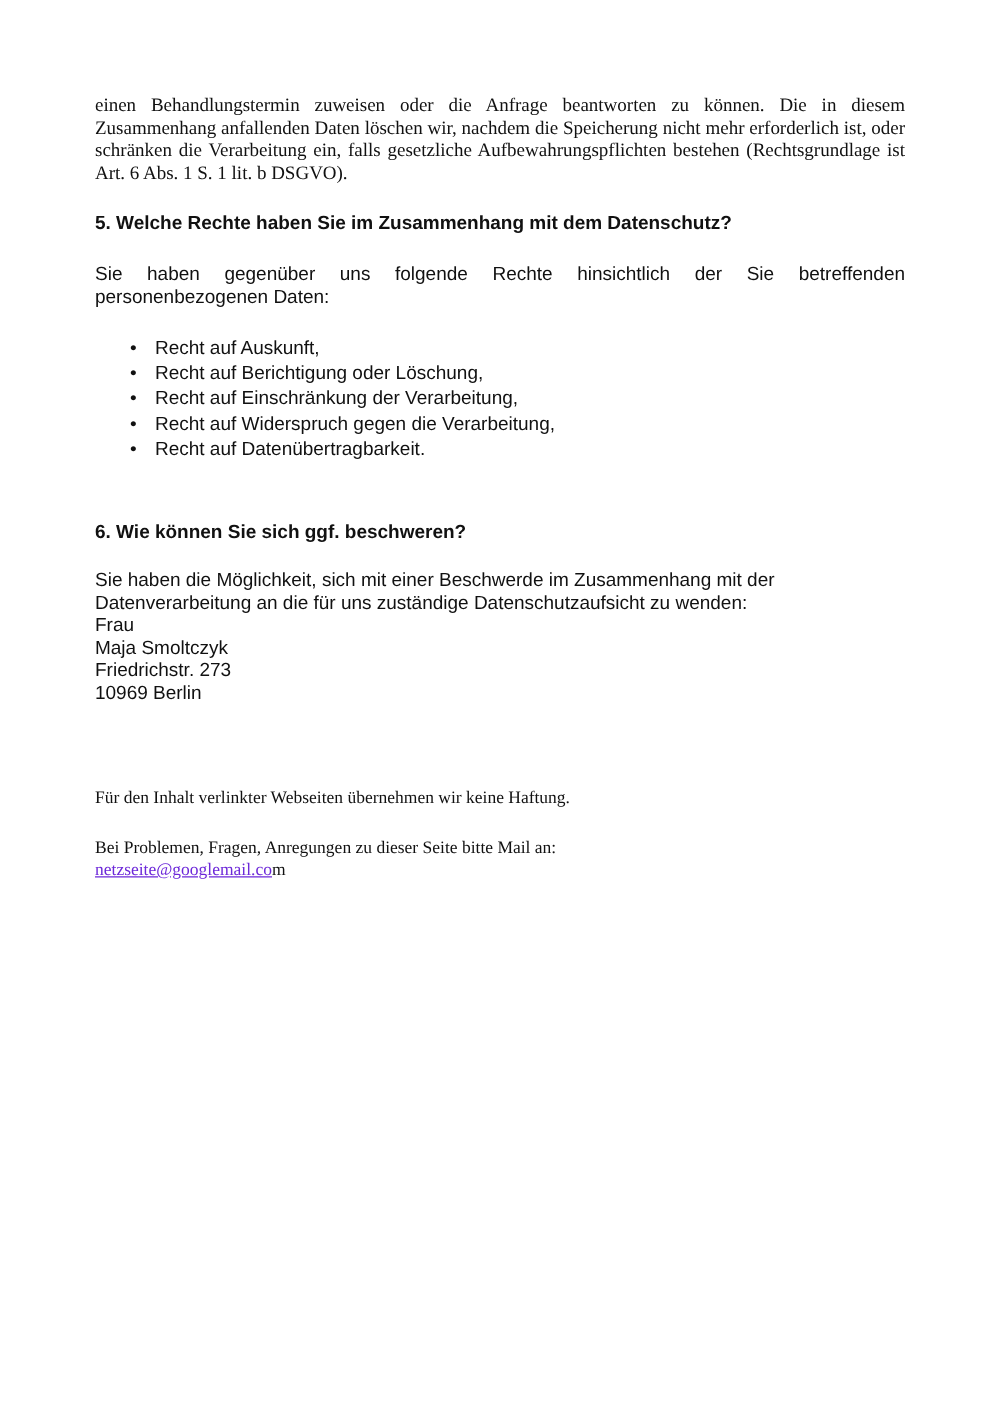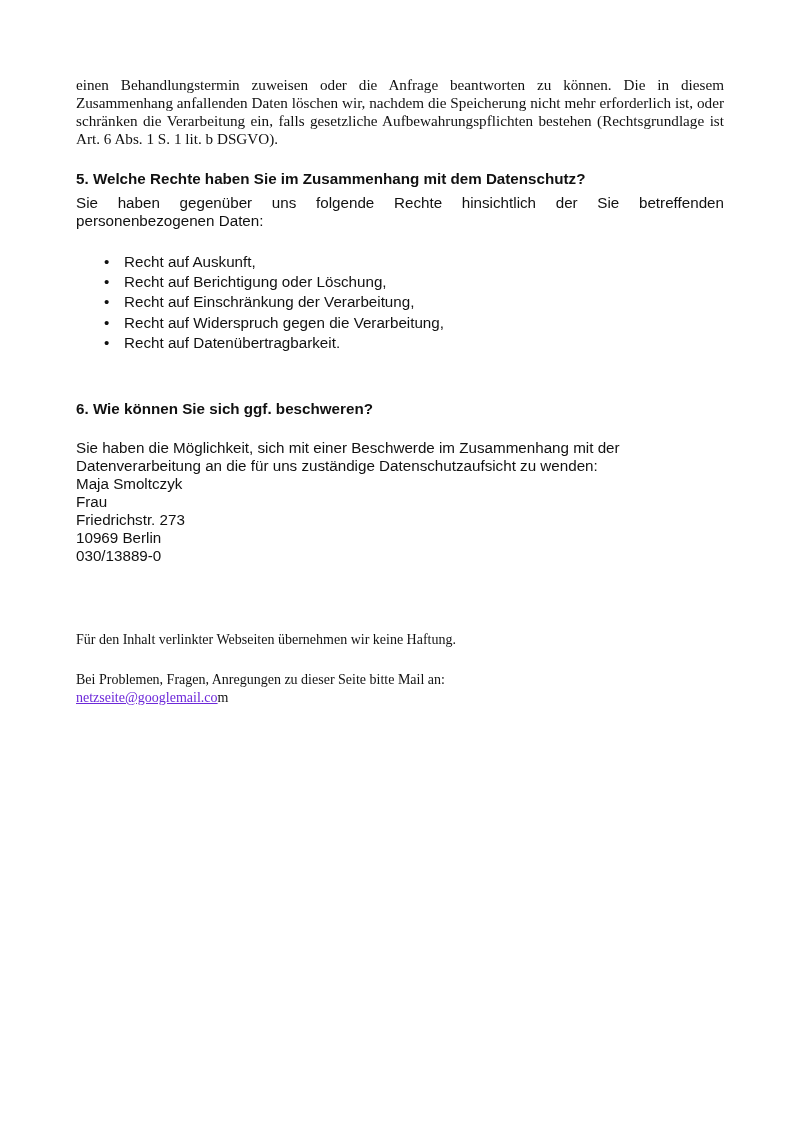--- a/index.html
+++ b/index.html
@@ -3,21 +3,21 @@
   <meta charset="utf-8">
   <style>
     html, body { margin: 0; padding: 0; background: #ffffff; }
     body { width: 800px; height: 1132px; position: relative; overflow: hidden; color: #111111; }
     .page { position: absolute; left: 76px; top: 76px; width: 648px; }
     .sans { font-family: "Liberation Sans", sans-serif; font-size: 15.2px; line-height: 18px; }
     .justify { text-align: justify; text-align-last: left; }
     .p1 { margin: 0; font-family: Liberation Serif, serif; }
     .h { font-family: "Liberation Sans", sans-serif; font-weight: bold; font-size: 15.2px; line-height: 18px; margin: 0; }
     .h5 { margin-top: 22px; }
-    .p2 { margin-top: 6px; }
+    .p2 { margin-top: 23px; }
     ul.rights { list-style: none; margin: 22px 0 0 0; padding: 0; }
     ul.rights li { position: relative; padding-left: 48px; line-height: 20.2px; }
     ul.rights li .bullet { position: absolute; left: 28px; top: 0; }
     .h6 { margin-top: 47px; }
     .p3 { margin-top: 21px; }
     .line { display: block; }
     .serif { font-family: "Liberation Serif", serif; font-size: 14px; line-height: 18px; color: #111111; }
     .footer1 { margin-top: 66px; }
     .footer2 { margin-top: 22px; }
     a.mail { color: #6d28d9; text-decoration: underline; }
@@ -39,25 +39,24 @@
     <li><span class="bullet">•</span><span>Recht auf Einschränkung der Verarbeitung,</span></li>
     <li><span class="bullet">•</span><span>Recht auf Widerspruch gegen die Verarbeitung,</span></li>
     <li><span class="bullet">•</span><span>Recht auf Datenübertragbarkeit.</span></li>
   </ul>
 
   <h2 class="h h6">6. Wie können Sie sich ggf. beschweren?</h2>
 
   <div class="sans p3">
     <span class="line">Sie haben die Möglichkeit, sich mit einer Beschwerde im Zusammenhang mit der</span>
     <span class="line">Datenverarbeitung an die für uns zuständige Datenschutzaufsicht zu wenden:</span>
+    <span class="line">Frau</span>
     <span class="line">Maja Smoltczyk</span>
-    <span class="line">Frau</span>
     <span class="line">Friedrichstr. 273</span>
     <span class="line">10969 Berlin</span>
-    <span class="line">030/13889-0</span>
   </div>
 
   <div class="serif footer1">Für den Inhalt verlinkter Webseiten übernehmen wir keine Haftung.</div>
 
   <div class="serif footer2">
     <span class="line">Bei Problemen, Fragen, Anregungen zu dieser Seite bitte Mail an:</span>
     <span class="line"><a class="mail" href="#">netzseite@googlemail.co</a><span>m</span></span>
   </div>
 
 </div>

